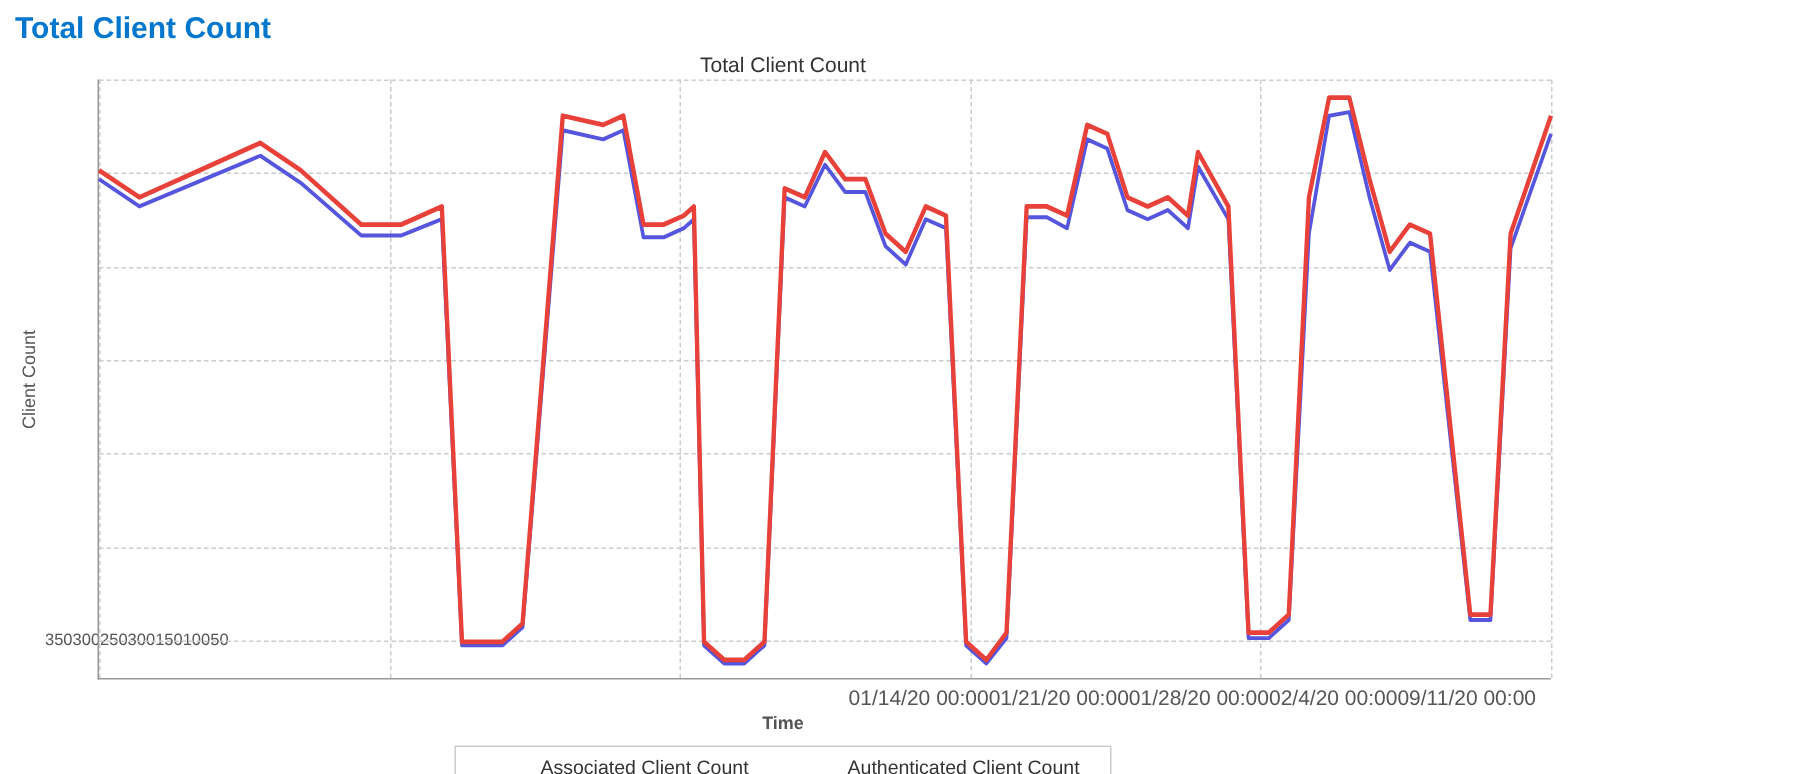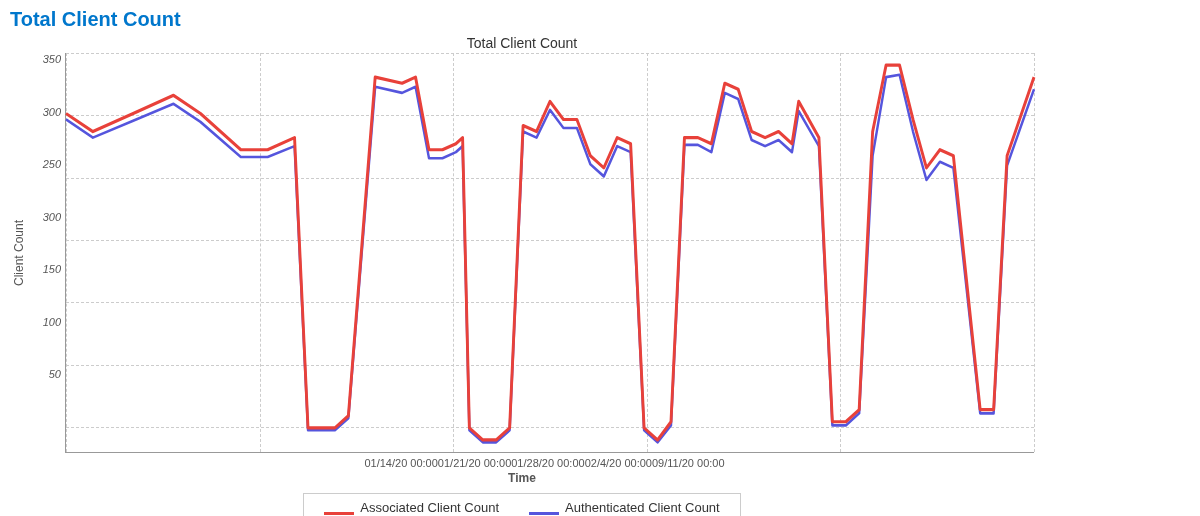--- a/index.html
+++ b/index.html
@@ -45,28 +45,27 @@
       font-size: 12px;
       color: #555;
       display: flex;
       align-items: center;
       justify-content: center;
       width: 18px;
       margin-right: 2px;
     }
     #y-axis {
       display: flex;
-      flex-direction: column;
+      flex-direction: row;
       justify-content: space-between;
       align-items: flex-end;
       width: 35px;
       padding: 0 4px 20px 0;
       font-size: 11px;
       color: #555;
-      font-style: italic;
     }
     #plot-area {
       flex: 1;
       position: relative;
       border-bottom: 1.5px solid #999;
       border-left: 1.5px solid #999;
     }
     .grid-line {
       position: absolute;
       left: 0;
@@ -74,22 +73,22 @@
       border-top: 1px dashed #ccc;
     }
     .v-grid-line {
       position: absolute;
       top: 0;
       bottom: 0;
       border-left: 1px dashed #ccc;
     }
     #x-axis-labels {
       display: flex;
-      justify-content: center;
-      font-size: 11px;
+      justify-content: flex-end;
+      font-size: 14px;
       color: #555;
       margin-left: 55px;
       margin-top: 4px;
       padding-right: 10px;
     }
     #x-label {
       text-align: center;
       font-size: 12px;
       color: #555;
       margin-top: 2px;

